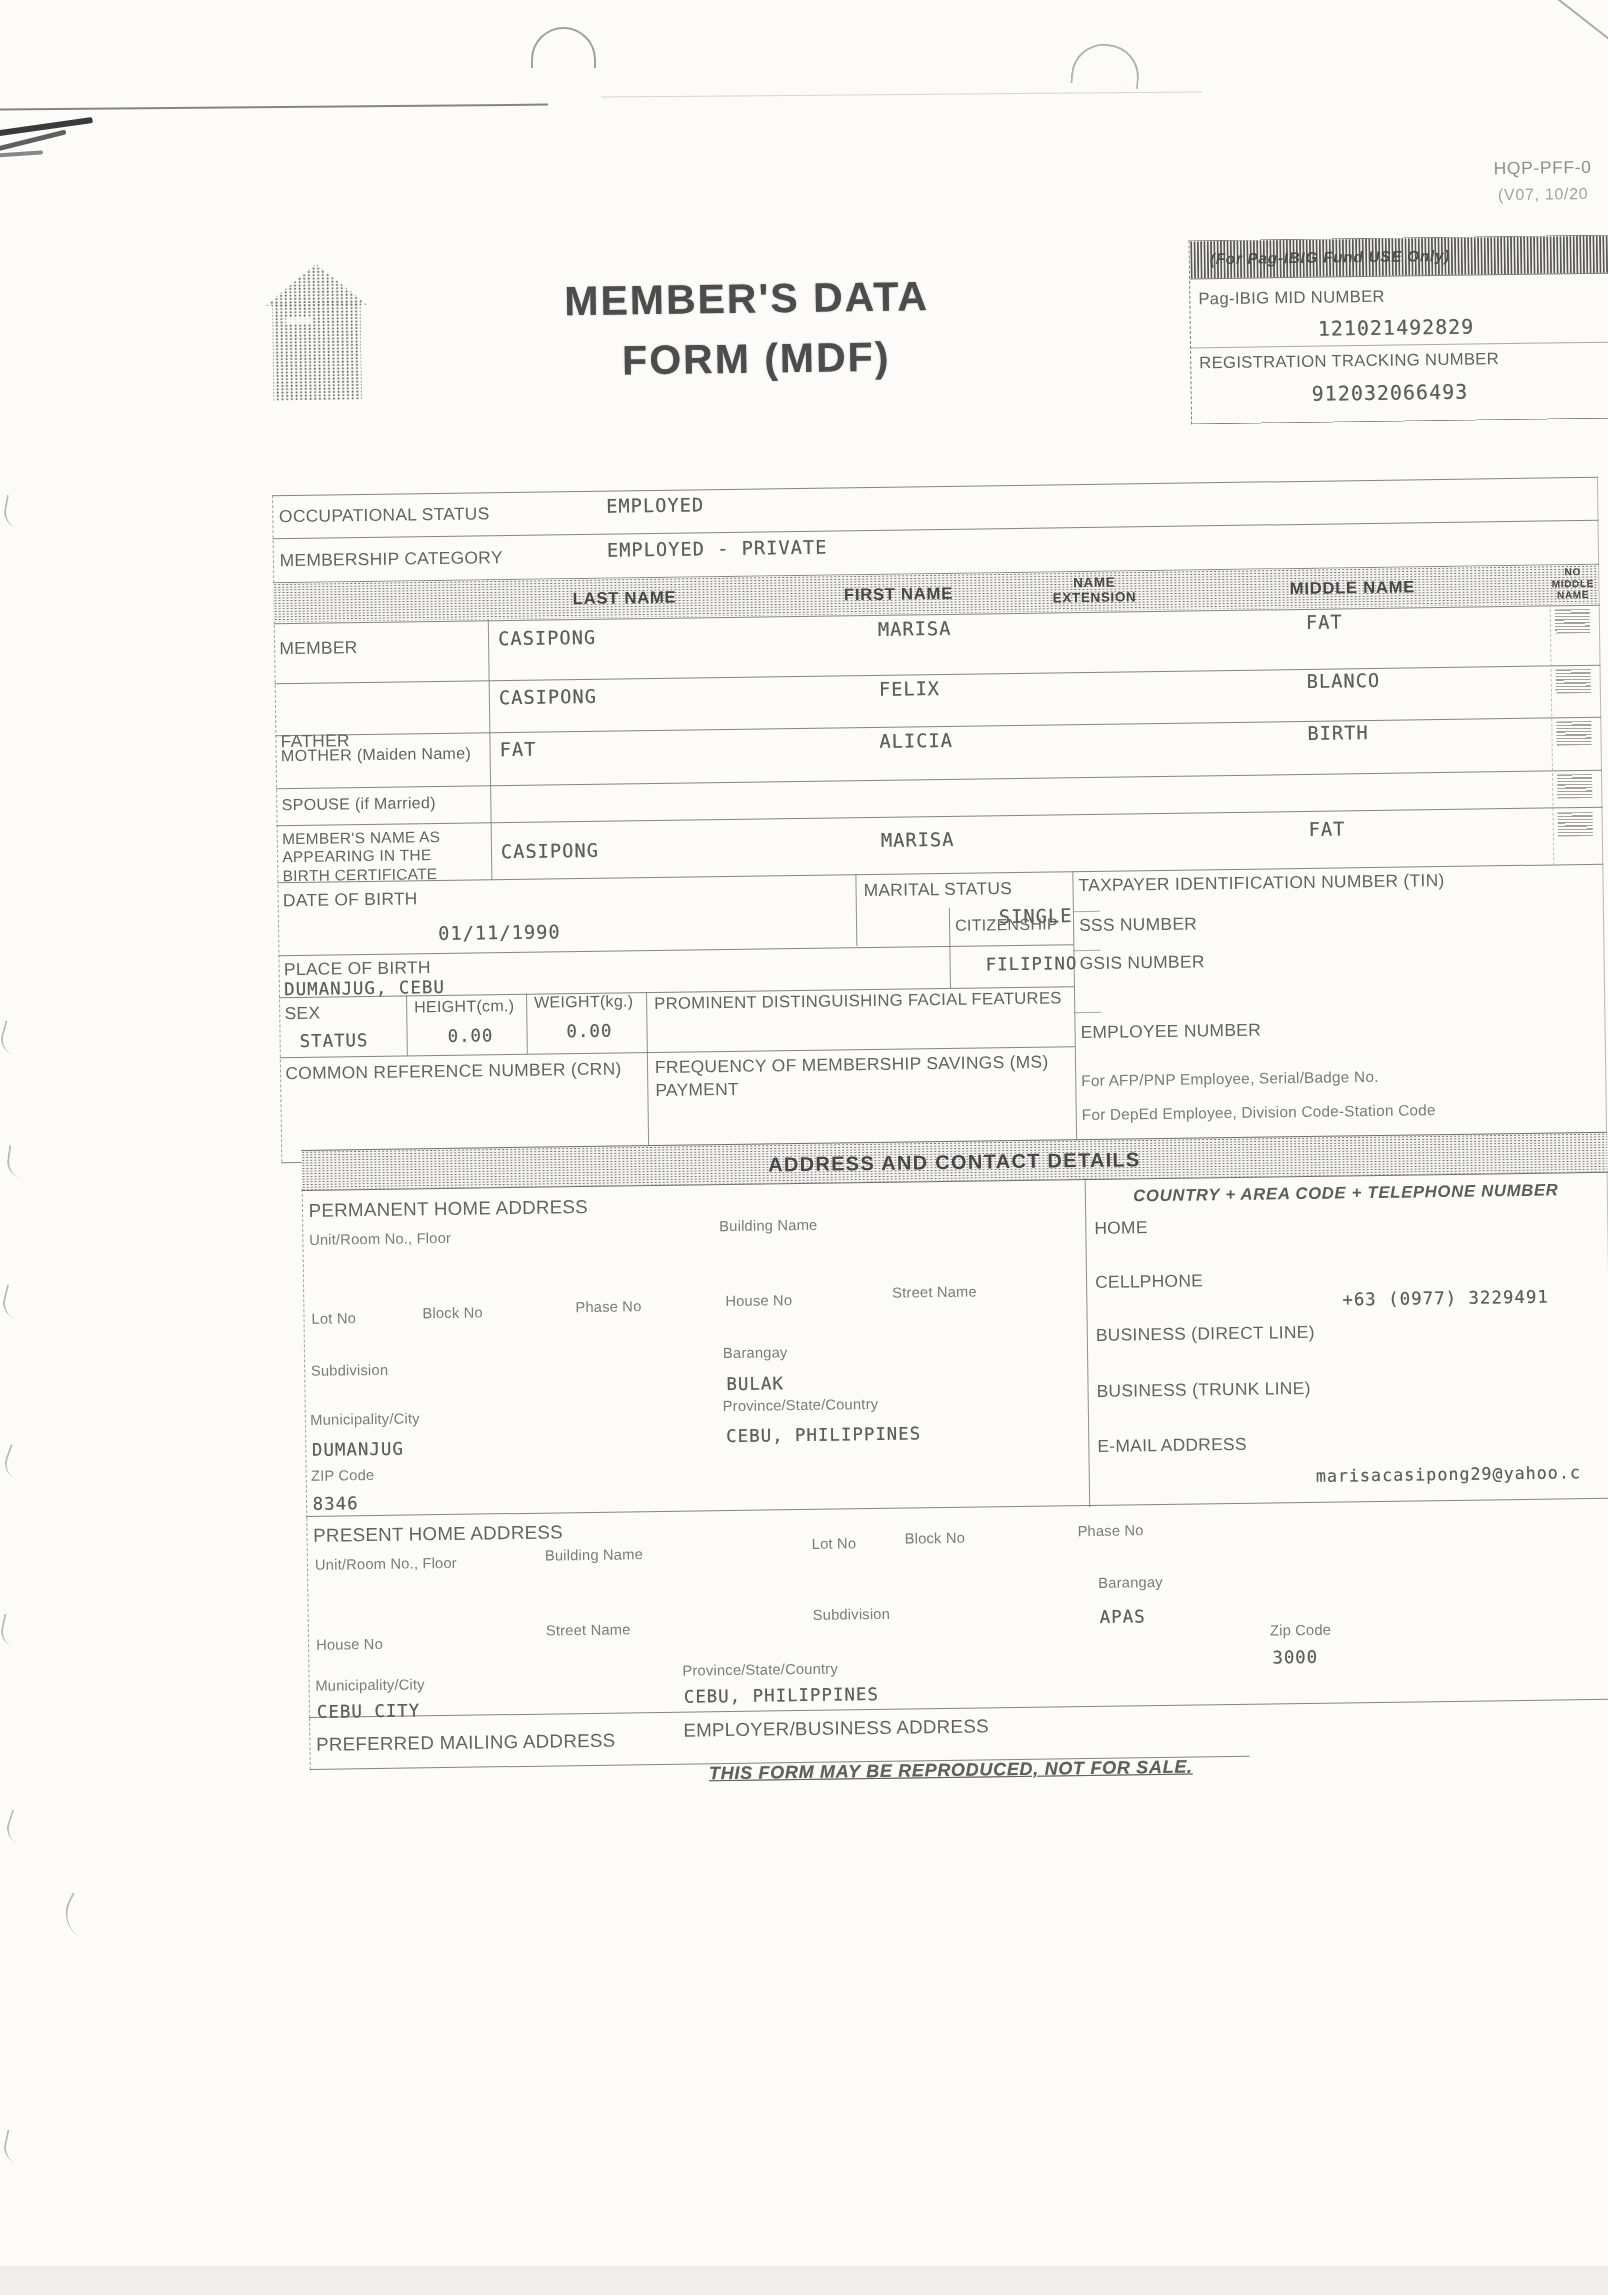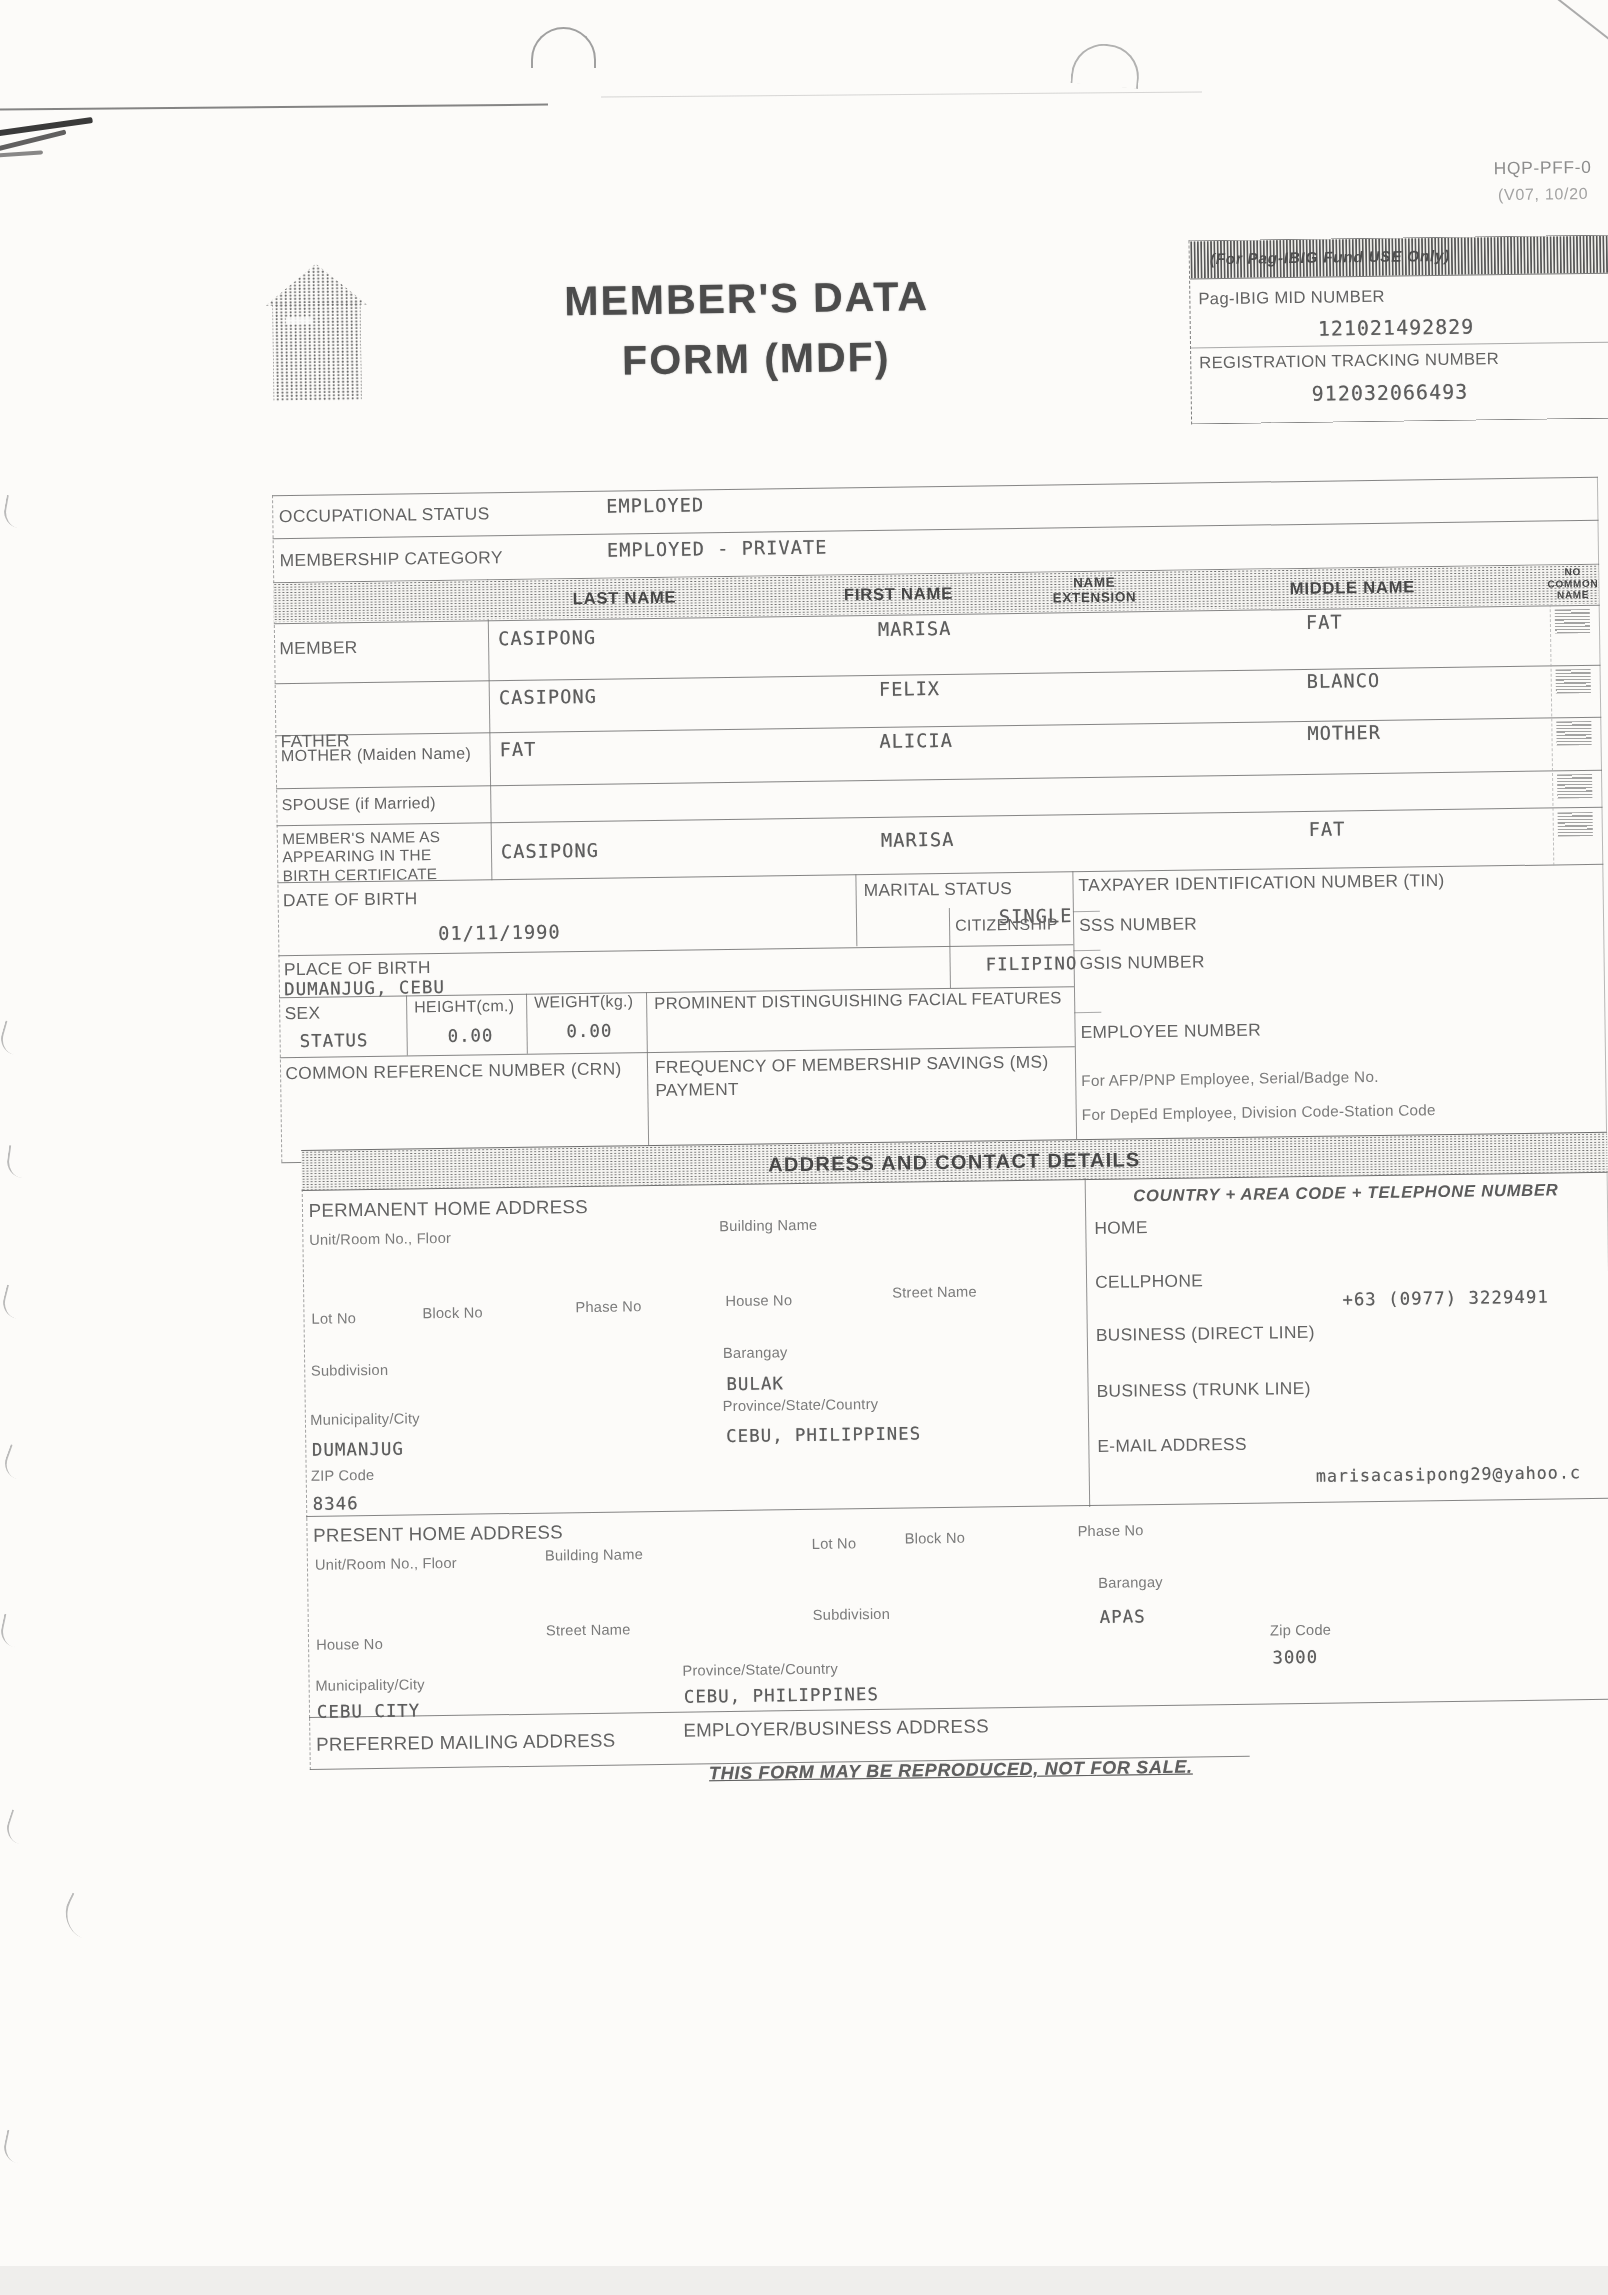--- a/index.html
+++ b/index.html
@@ -121,40 +121,40 @@
       <div class="abs stipple" style="left:0;top:88px;width:1325px;height:39px;"></div>
       <div class="abs hdr ctr" style="left:214px;top:98px;width:274px;font-size:16.7px;">LAST NAME</div>
       <div class="abs hdr ctr" style="left:488px;top:98px;width:274px;font-size:16.7px;">FIRST NAME</div>
       <div class="abs hdr ctr" style="left:761px;top:92px;width:120px;font-size:13.4px;line-height:1.1;">
         <div>NAME</div>
         <div>EXTENSION</div>
       </div>
       <div class="abs hdr ctr" style="left:882px;top:98px;width:394px;font-size:16.7px;">MIDDLE NAME</div>
       <div class="abs hdr ctr" style="left:1274px;top:89px;width:51px;font-size:10px;line-height:1.15;">
         <div>NO</div>
-        <div>COMMON</div>
+        <div>MIDDLE</div>
         <div>NAME</div>
       </div>
 
       <div class="abs lbl" style="left:5.3px;top:143px;">MEMBER</div>
       <div class="abs val" style="left:224px;top:136px;">CASIPONG</div>
       <div class="abs val" style="left:604px;top:132px;">MARISA</div>
       <div class="abs val" style="left:1032px;top:131px;">FAT</div>
       <div class="stamp" style="left:1281px;top:132px;"></div>
 
       <div class="abs lbl" style="left:5.3px;top:200px;margin-top:36px;">FATHER</div>
       <div class="abs val" style="left:224px;top:195px;">CASIPONG</div>
       <div class="abs val" style="left:604px;top:192px;text-align:center;">FELIX</div>
       <div class="abs val" style="left:1032px;top:190px;">BLANCO</div>
       <div class="stamp" style="left:1281px;top:192px;"></div>
 
       <div class="abs lbl" style="left:5.3px;top:252px;font-size:16px;">MOTHER (Maiden Name)</div>
       <div class="abs val" style="left:224px;top:247px;">FAT</div>
       <div class="abs val" style="left:604px;top:244px;">ALICIA</div>
-      <div class="abs val" style="left:1032px;top:242px;">MOTHER</div>
+      <div class="abs val" style="left:1032px;top:242px;">BIRTH</div>
       <div class="stamp" style="left:1281px;top:244px;"></div>
 
       <div class="abs lbl" style="left:5.3px;top:301px;font-size:16px;">SPOUSE (if Married)</div>
       <div class="stamp" style="left:1281px;top:297px;"></div>
 
       <div class="abs lbl" style="left:5.3px;top:335px;width:200px;font-size:15.4px;line-height:1.2;white-space:normal;">MEMBER'S NAME AS APPEARING IN THE BIRTH CERTIFICATE</div>
       <div class="abs val" style="left:224px;top:349px;">CASIPONG</div>
       <div class="abs val" style="left:604px;top:343px;">MARISA</div>
       <div class="abs val" style="left:1032px;top:338px;">FAT</div>
       <div class="stamp" style="left:1281px;top:335px;"></div>

